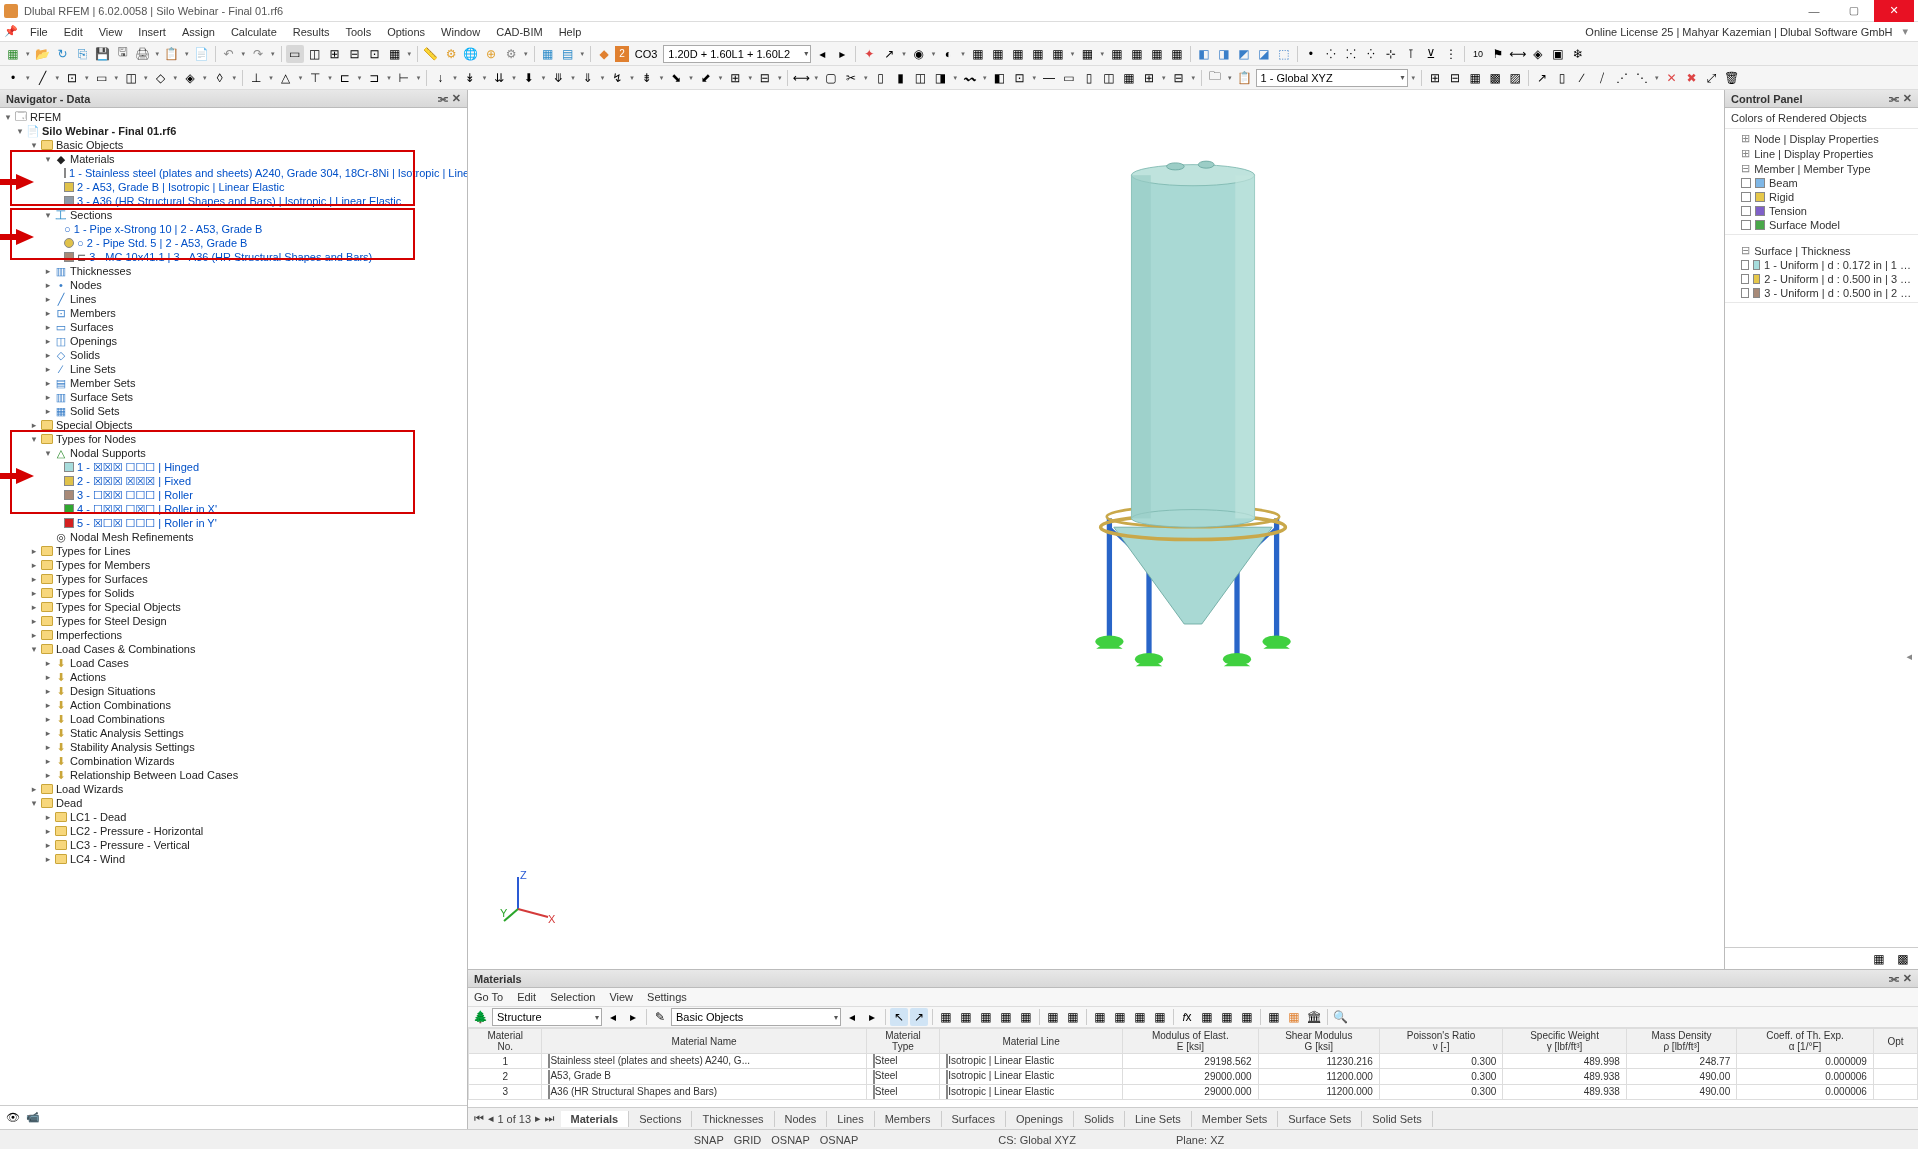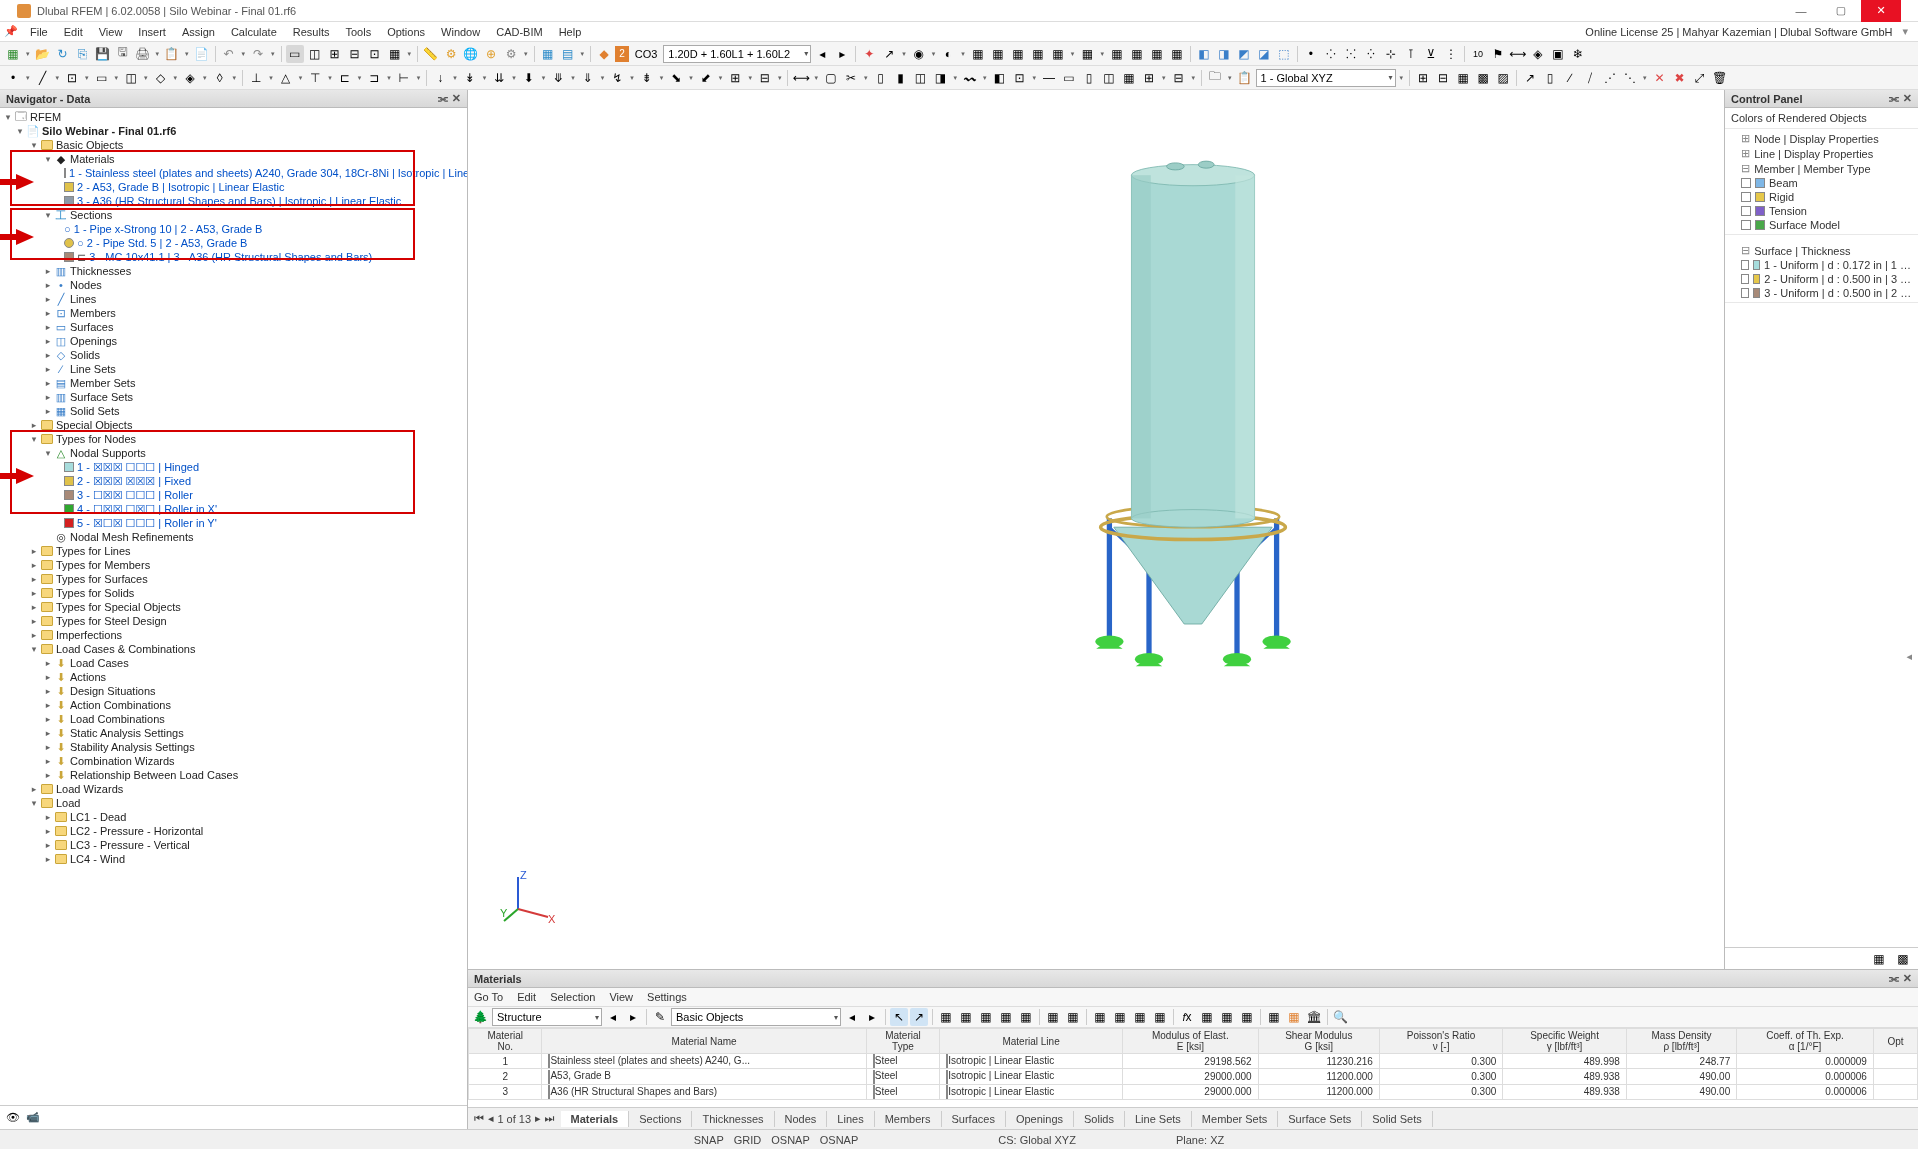--- a/index.html
+++ b/index.html
@@ -1,19 +1,19 @@
 <!DOCTYPE html>
 <html><head>
 <meta charset="utf-8">
 <style>
 * { margin: 0; padding: 0; box-sizing: border-box; font-family: "Segoe UI", Tahoma, sans-serif; font-size: 11px; }
 body { background: #f0f0f0; overflow: hidden; width: 1918px; height: 1149px; }
 
 
-.titlebar { height: 22px; background: #fff; display: flex; align-items: center; padding: 0 17px; border-bottom: 1px solid #ddd; }
+.titlebar { height: 22px; background: #fff; display: flex; align-items: center; padding: 0 4px; border-bottom: 1px solid #ddd; }
 .titlebar .icon { width: 14px; height: 14px; background: #e08f3e; border-radius: 2px; margin-right: 6px; }
 .titlebar .title { color: #555; flex: 1; }
 .titlebar .winbtns { display: flex; }
 .titlebar .winbtn { width: 40px; height: 22px; display: flex; align-items: center; justify-content: center; color: #555; }
 .titlebar .winbtn.close { background: #e81123; color: #fff; }
 
 
 .menubar { height: 20px; background: #fff; display: flex; align-items: center; padding: 0 4px; border-bottom: 1px solid #ddd; }
 .menubar .pin { width: 14px; height: 14px; margin-right: 4px; color: #888; }
 .menubar .menuitem { padding: 2px 8px; color: #333; cursor: pointer; }
@@ -277,21 +277,21 @@
   <span class="tbtn">◫</span>
   <span class="tbtn">▦</span>
   <span class="tbtn">⊞</span>
     <span class="tdropdown">▾</span>
   <span class="tbtn">⊟</span>
     <span class="tdropdown">▾</span>
   <span class="tsep"></span>
   <span class="tbtn">🗀</span>
     <span class="tdropdown">▾</span>
   <span class="tbtn">📋</span>
-  <span class="combo-sel" style="width:140px">
+  <span class="combo-sel" style="width:152px">
       <span>1 - Global XYZ</span>
     </span>
   <span class="tdropdown">▾</span>
   <span class="tsep"></span>
   <span class="tbtn">⊞</span>
   <span class="tbtn">⊟</span>
   <span class="tbtn">▦</span>
   <span class="tbtn">▩</span>
   <span class="tbtn">▨</span>
   <span class="tsep"></span>
@@ -550,21 +550,21 @@
           <span class="tree-icon">
             <span class="folder"></span>
           </span>
           <span>Load Wizards</span>
         </div>
       <div class="tree-row" style="padding-left:28px">
           <span class="tree-toggle">▾</span>
           <span class="tree-icon">
             <span class="folder"></span>
           </span>
-          <span>Load</span>
+          <span>Dead</span>
         </div>
       <div id="loads-children">
           <div class="tree-row" style="padding-left:42px">
             <span class="tree-toggle">▸</span>
             <span class="tree-icon">
               <span class="folder"></span>
             </span>
             <span>LC1 - Dead</span>
           </div>
           <div class="tree-row" style="padding-left:42px">

